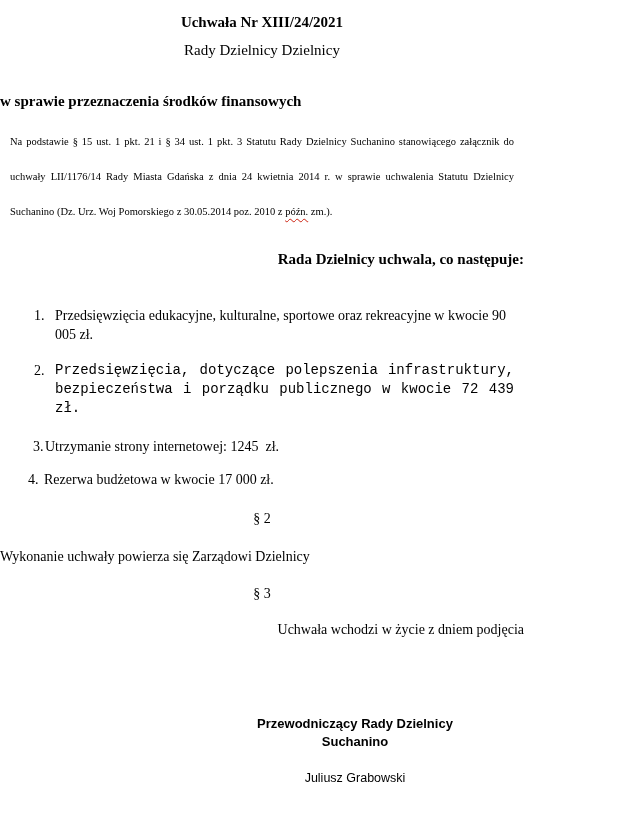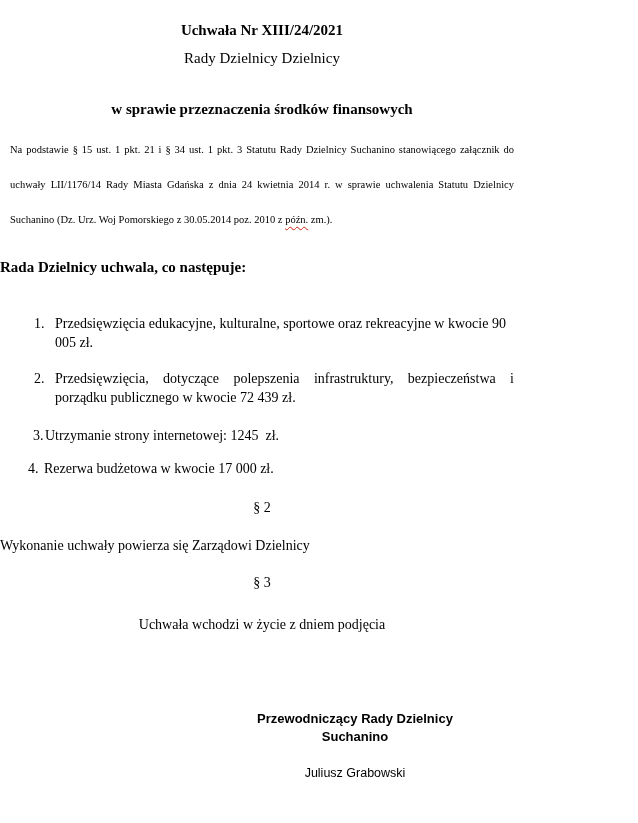--- a/index.html
+++ b/index.html
@@ -4,65 +4,65 @@
 <style>
   html, body { margin: 0; padding: 0; background: #ffffff; }
   .page {
     width: 524px;
     height: 823px;
     box-sizing: border-box;
     background: var(--background, #ffffff);
     color: var(--text, #000000);
     font-family: "Liberation Serif", serif;
     font-size: 14px;
-    padding-top: 16px;
+    padding-top: 8px;
     overflow: hidden;
     position: relative;
   }
   p { margin: 0; }
   .bold { font-weight: bold; }
 
   .title-line { font-size: 15px; line-height: 28px; text-align: center; }
-  .subject   { margin-top: 27px; font-size: 15px; line-height: 20px; text-align: center; font-weight: bold; }
+  .subject   { margin-top: 27px; font-size: 15px; line-height: 20px; font-weight: bold; }
 
   .legal {
     margin: 13px 10px 0 10px;
     font-size: 10.5px;
     line-height: 35px;
     text-align: justify;
   }
   .misspell {
     text-decoration-line: underline;
     text-decoration-style: wavy;
     text-decoration-color: var(--spellcheck-underline, #cc2211);
     text-decoration-thickness: 1px;
     text-underline-offset: 3px;
   }
 
-  .enacting { margin-top: 20px; font-size: 15px; line-height: 20px; font-weight: bold; text-align: left; }
+  .enacting { margin-top: 20px; font-size: 15px; line-height: 20px; font-weight: bold; text-align: right; }
   .intro    { margin-top: 14px; line-height: 19px; text-align: center; padding: 0 14px; }
 
   ol.alloc-list { list-style: none; margin: 0; padding: 0; }
   .alloc-item { display: flex; line-height: 19px; }
   .alloc-item .num { flex: none; }
   .alloc-item .txt { flex: 1; white-space: pre-wrap; }
   .item-1 { margin: 37px 10px 0 34px; }
   .item-1 .num { width: 21px; }
   .item-2 { margin: 17px 10px 0 34px; }
   .item-2 .num { width: 21px; }
-  .item-2 .txt { text-align: justify; }
+  .item-2 .txt { text-align: justify; font-family: Liberation Mono, monospace; }
   .item-3 { margin: 19px 10px 0 33px; }
   .item-3 .num { width: 12px; }
   .item-4 { margin: 14px 10px 0 28px; }
   .item-4 .num { width: 16px; }
 
   .sec2-label { margin-top: 20px; line-height: 19px; text-align: center; }
   .sec2-text  { margin-top: 19px; line-height: 19px; text-align: left; }
   .sec3-label { margin-top: 18px; line-height: 19px; text-align: center; }
-  .sec3-text  { margin-top: 23px; line-height: 19px; text-align: center; }
+  .sec3-text  { margin-top: 17px; line-height: 19px; text-align: right; }
 
   .signature {
     margin: 76px 40px 0 auto;
     width: 258px;
     text-align: center;
     font-family: Liberation Sans, sans-serif;
   }
   .sig-title { font-weight: bold; font-size: 13px; line-height: 18px; }
   .sig-name  { margin-top: 18px; font-size: 12.5px; line-height: 18px; }
 </style>

